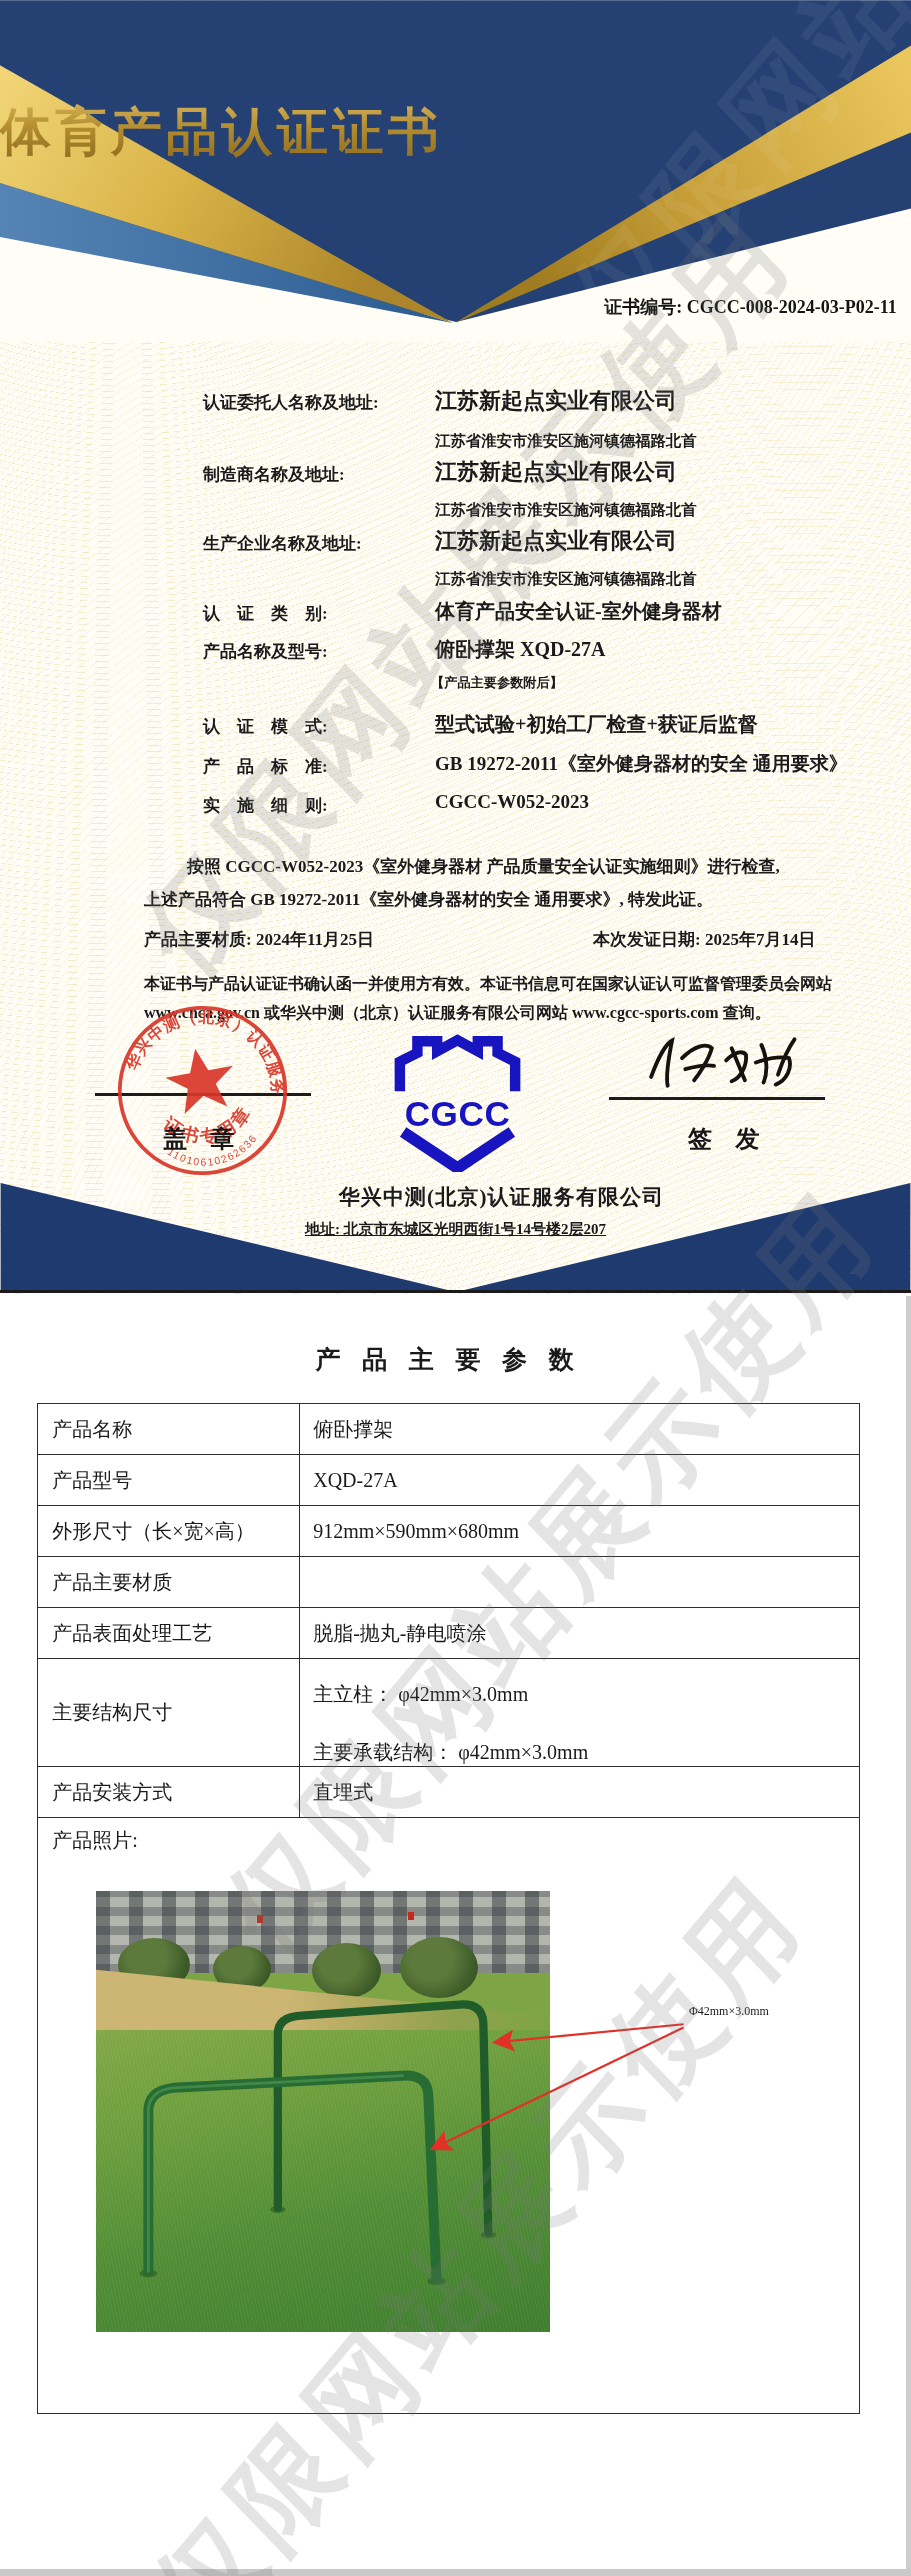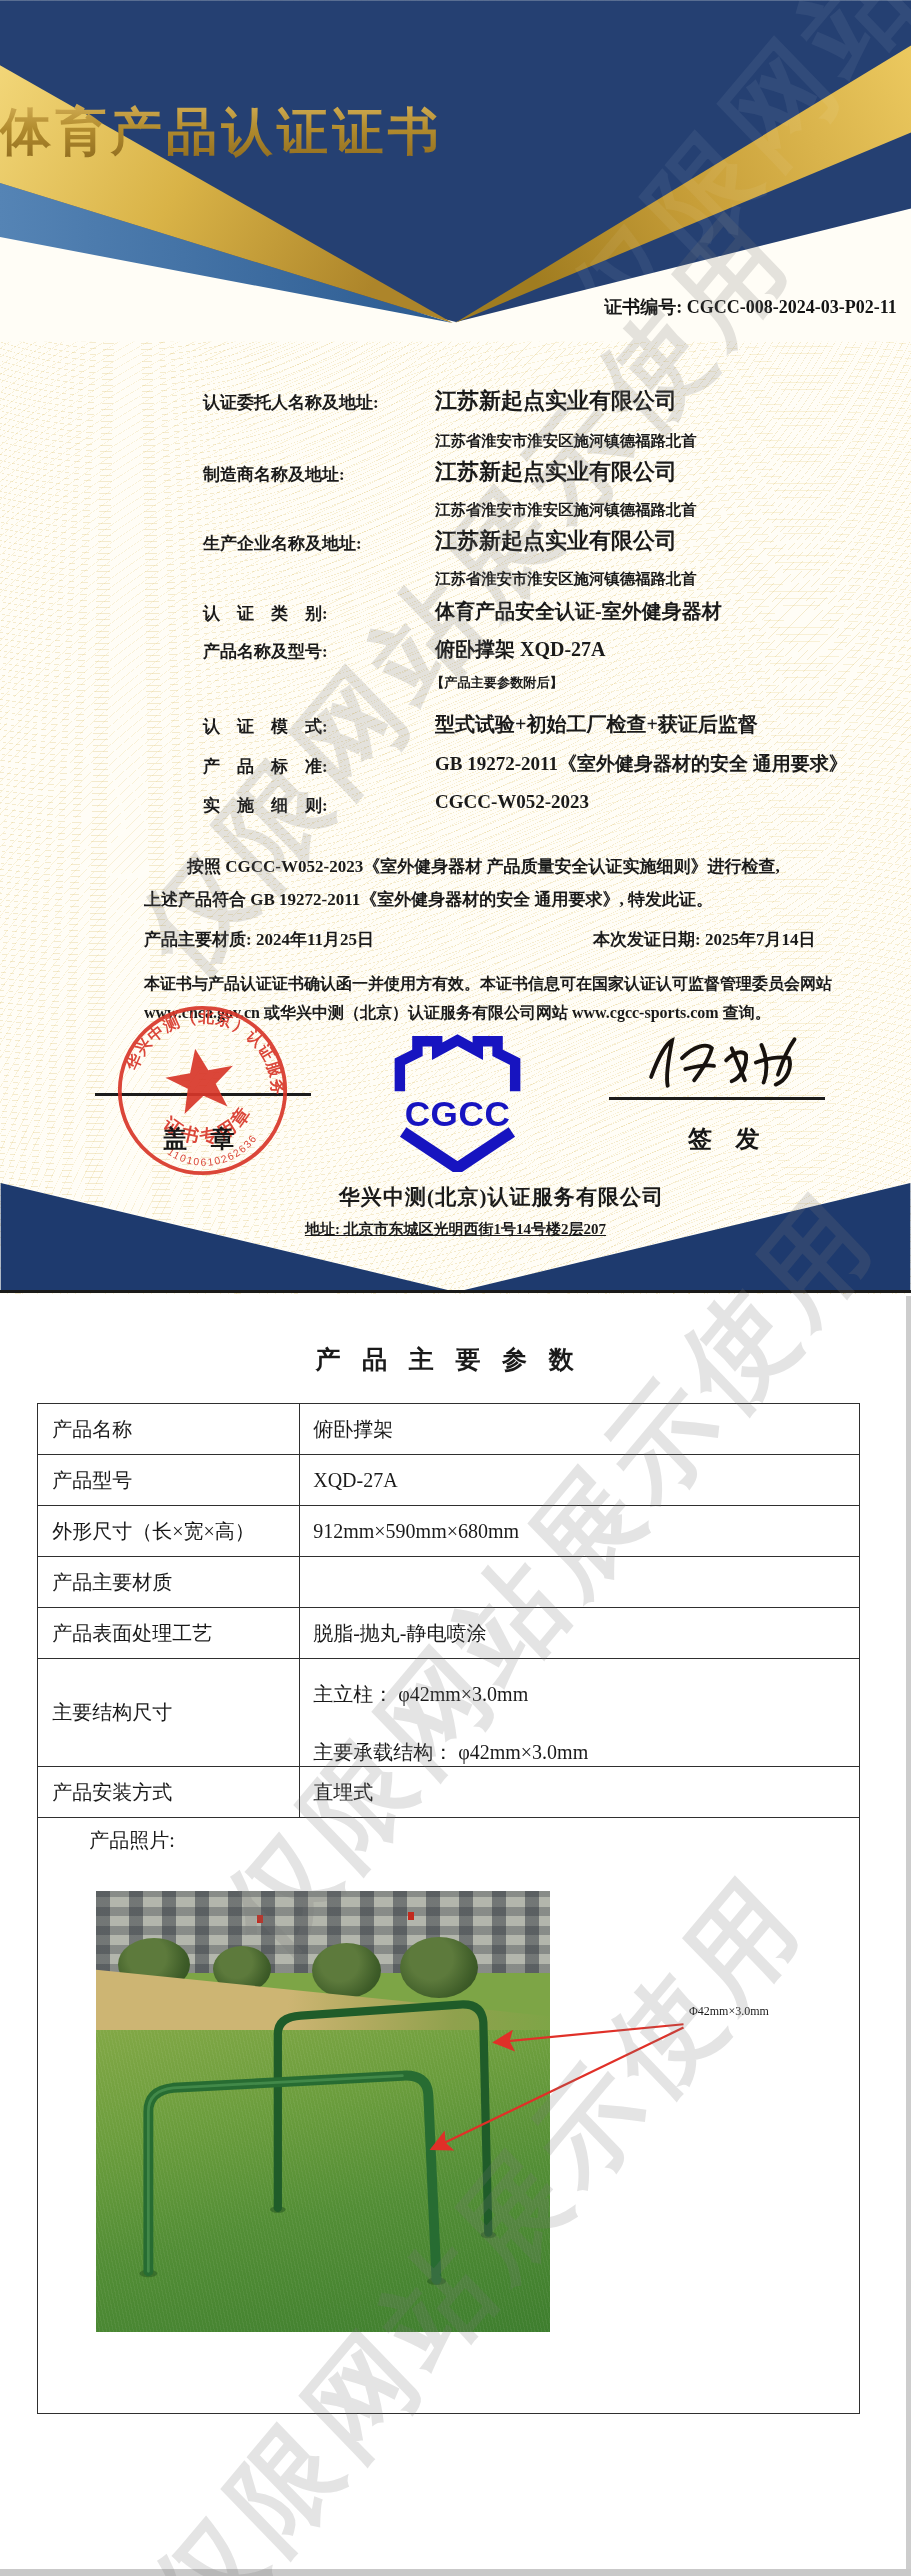--- a/index.html
+++ b/index.html
@@ -40,21 +40,21 @@
   .issuer-addr{left:0;top:1220px;width:911px;text-align:center;font-size:15px;font-weight:bold;text-decoration:underline;}
   .cert-bottom-line{left:0;top:1290px;width:911px;height:3.3px;background:#1a1a1a;}
   
   .params-title{left:37px;top:1343px;width:823px;text-align:center;font-size:25px;font-weight:bold;letter-spacing:7.7px;}
   .table{left:37px;top:1403px;width:823px;height:1011px;border:1.7px solid #2f2f2f;box-sizing:border-box;background:transparent;}
   .trow{display:flex;border-bottom:1.1px solid #2f2f2f;box-sizing:content-box;}
   .tlabel{width:262px;border-right:1.1px solid #2f2f2f;display:flex;align-items:center;padding-left:14.3px;box-sizing:border-box;font-size:20px;white-space:nowrap;}
   .tvalue{flex:1;display:flex;align-items:center;padding-left:13.2px;font-size:20px;white-space:nowrap;}
   .tvalue-multi{flex-direction:column;align-items:flex-start;justify-content:flex-end;gap:31px;}
   .photo-row{display:block;position:relative;border-bottom:none;}
-  .photo-label{position:absolute;left:14.3px;top:8.8px;font-size:20px;margin-left:37px;}
+  .photo-label{position:absolute;left:14.3px;top:8.8px;font-size:20px;}
   
   .photo{position:absolute;left:58px;top:73px;width:454px;height:441px;overflow:hidden;background:#7da546;}
   .ph-building{position:absolute;left:0;top:0;width:454px;height:82px;
     background-image:
       repeating-linear-gradient(90deg, rgba(36,42,52,.45) 0 14.3px, rgba(0,0,0,0) 14.3px 33px),
       repeating-linear-gradient(0deg, rgba(36,42,52,.30) 0 8.8px, rgba(0,0,0,0) 8.8px 19px);
     background-color:#b3b6ac;}
   .ph-flag{position:absolute;width:6px;height:8.3px;background:#c22a1e;}
   .ph-bush{position:absolute;border-radius:50%;
     background:radial-gradient(circle at 40% 35%, #5d7a3c 0 35%, #3e5c28 70%, #2c4a1d 100%);}

